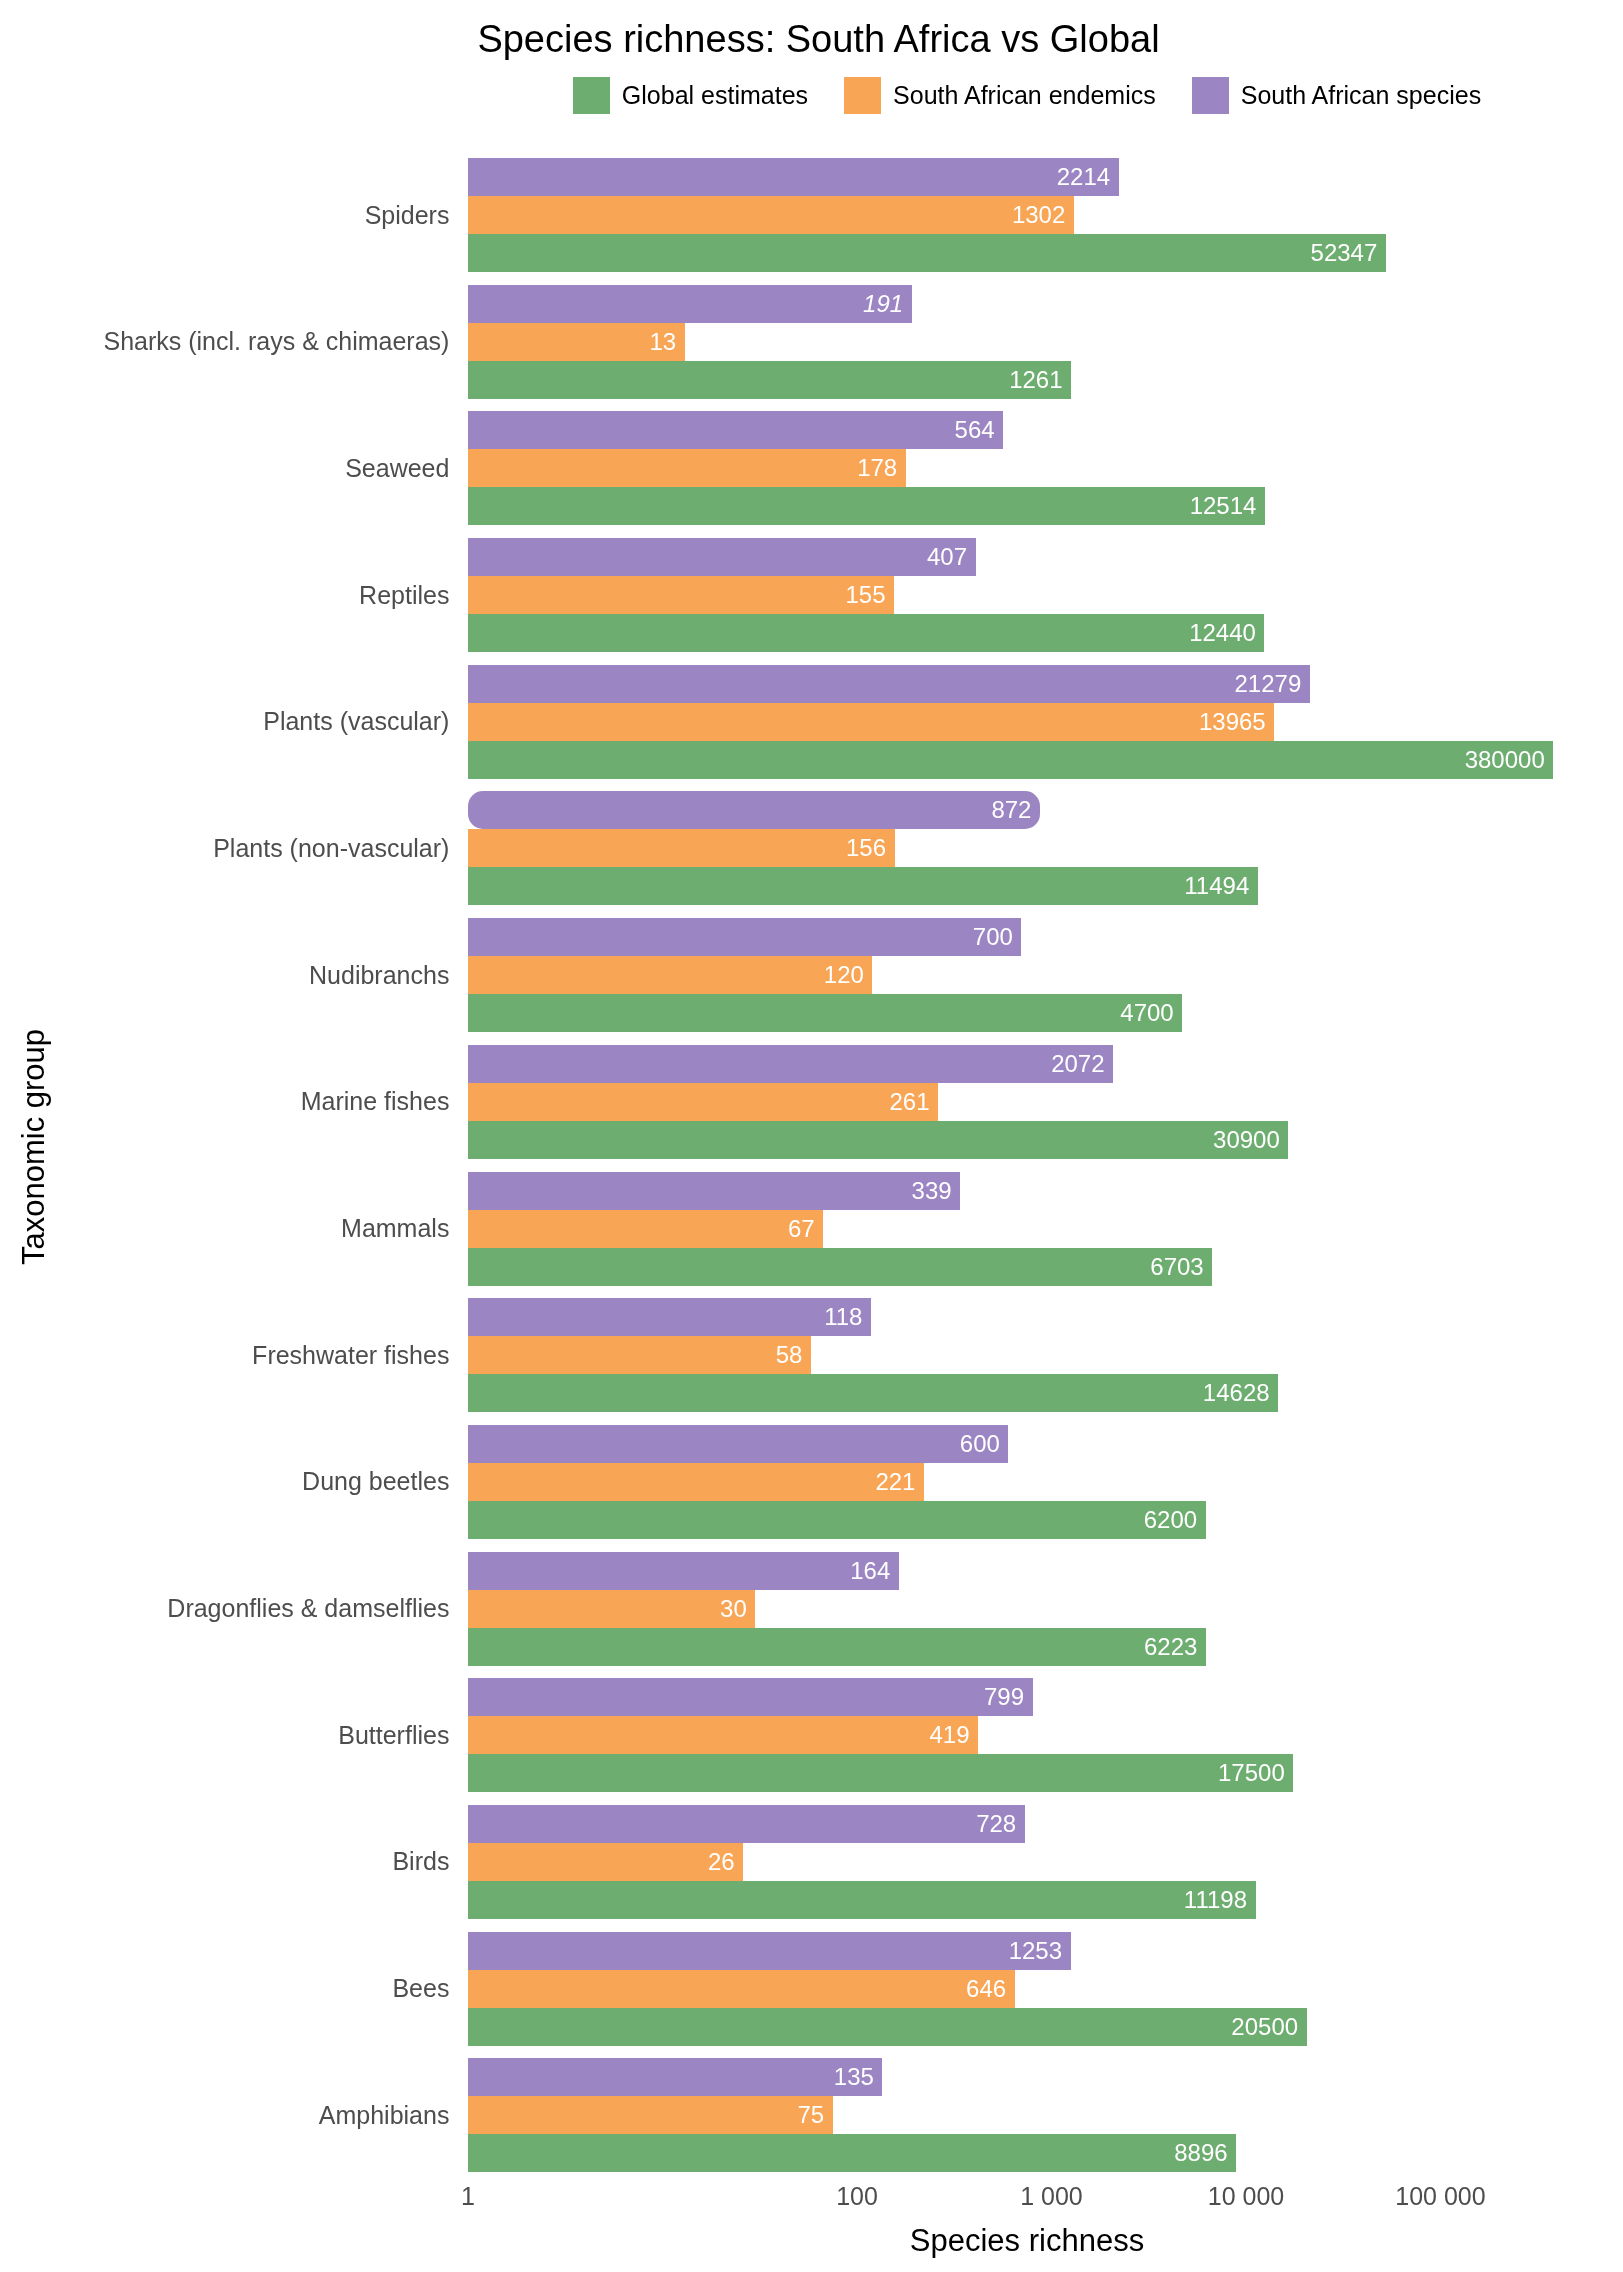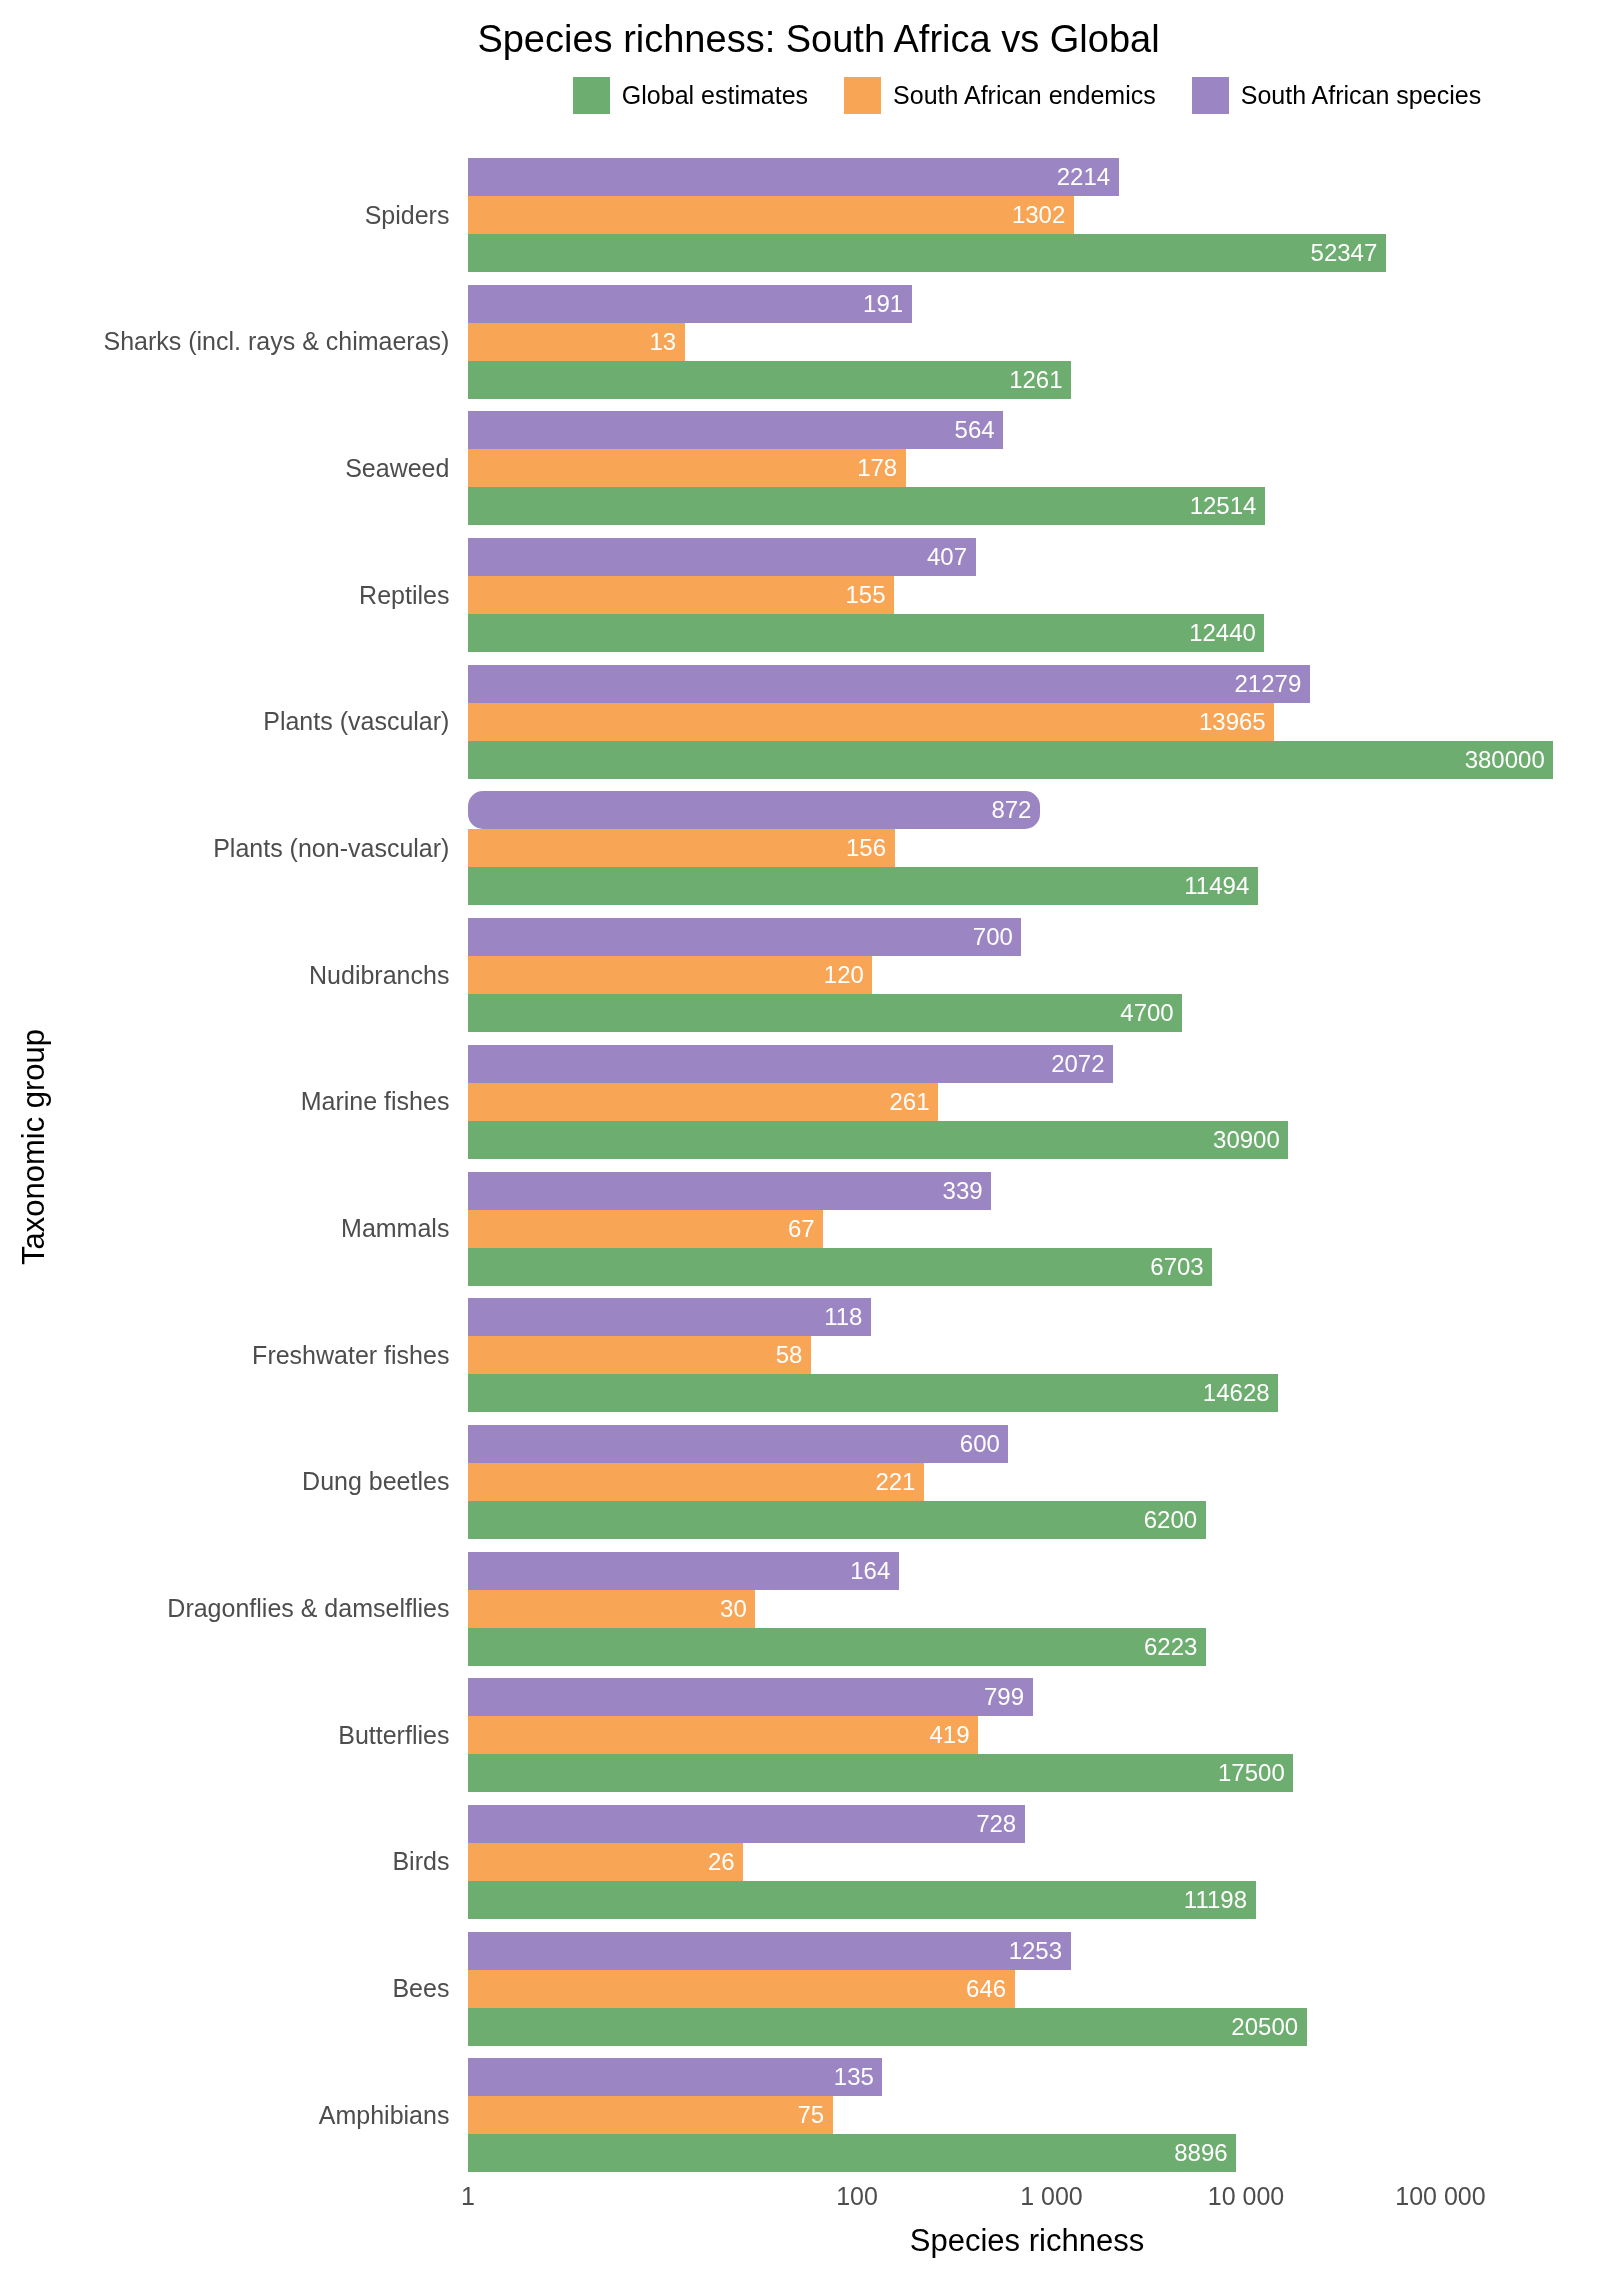--- a/index.html
+++ b/index.html
@@ -124,21 +124,21 @@
               <span class="bar-value">1302</span>
             </div>
             <div class="bar" style="width: 82.094%; background: rgb(110, 173, 112);">
               <span class="bar-value">52347</span>
             </div>
           </div>
         </div>
         <div class="group">
           <div class="cat-label">Sharks (incl. rays &amp; chimaeras)</div>
           <div class="bars">
-            <div class="bar" style="width: 39.683%; background: rgb(155, 134, 195);">
+            <div class="bar" style="width: 39.683%; background: rgb(155, 134, 195); font-style: italic;">
               <span class="bar-value">191</span>
             </div>
             <div class="bar" style="width: 19.379%; background: rgb(248, 166, 86);">
               <span class="bar-value">13</span>
             </div>
             <div class="bar" style="width: 53.942%; background: rgb(110, 173, 112);">
               <span class="bar-value">1261</span>
             </div>
           </div>
         </div>
@@ -222,21 +222,21 @@
               <span class="bar-value">261</span>
             </div>
             <div class="bar" style="width: 73.371%; background: rgb(110, 173, 112);">
               <span class="bar-value">30900</span>
             </div>
           </div>
         </div>
         <div class="group">
           <div class="cat-label">Mammals</div>
           <div class="bars">
-            <div class="bar" style="width: 44.017%; background: rgb(155, 134, 195); padding-left: 31px;">
+            <div class="bar" style="width: 44.017%; background: rgb(155, 134, 195);">
               <span class="bar-value">339</span>
             </div>
             <div class="bar" style="width: 31.768%; background: rgb(248, 166, 86);">
               <span class="bar-value">67</span>
             </div>
             <div class="bar" style="width: 66.565%; background: rgb(110, 173, 112);">
               <span class="bar-value">6703</span>
             </div>
           </div>
         </div>

